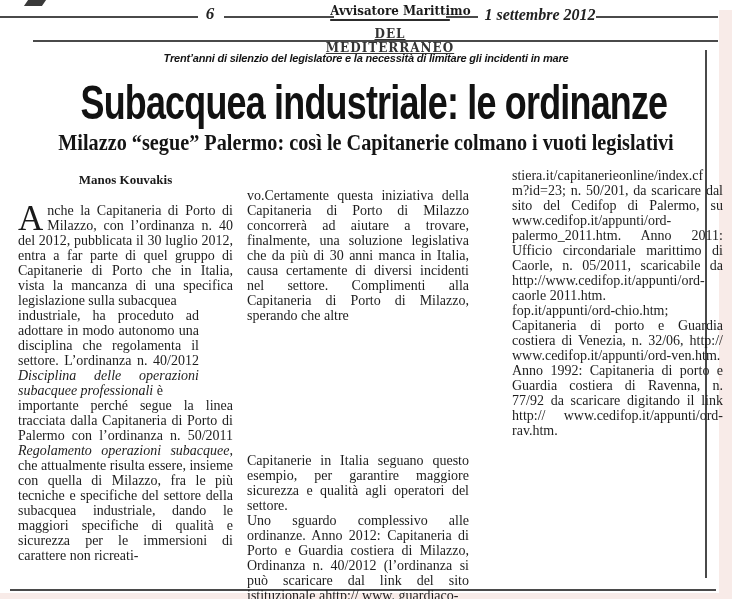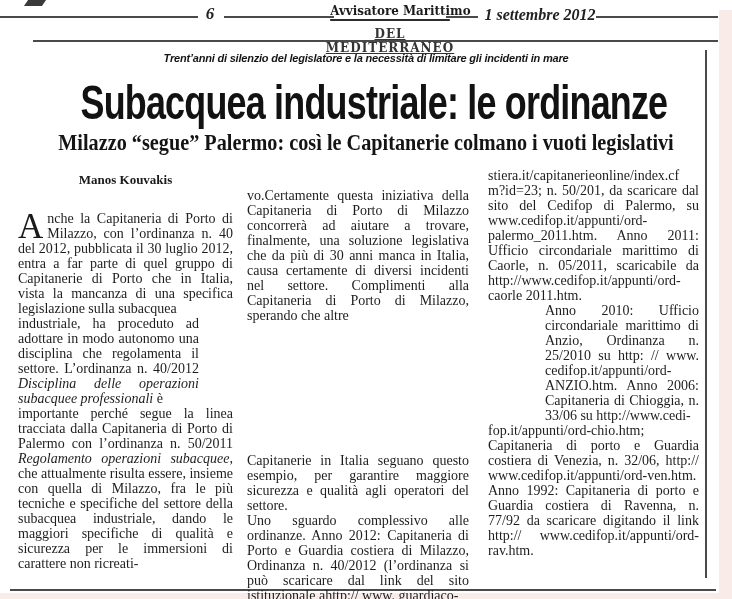--- a/index.html
+++ b/index.html
@@ -29,26 +29,26 @@
     font-family:"Liberation Sans",sans-serif;font-weight:bold;font-style:italic;
     font-size:11px;letter-spacing:-0.2px;color:#151515;}
   .headline{position:absolute;left:0;top:73px;width:732px;text-align:center;
     font-family:"Liberation Sans",sans-serif;font-weight:bold;font-size:46px;
     letter-spacing:-1px;color:#121212;white-space:nowrap;
     transform:scaleX(0.78) scaleY(1.06);transform-origin:center top;}
   .subhead{position:absolute;left:0;top:128px;width:732px;text-align:center;
     font-weight:bold;font-size:22px;color:#141414;white-space:nowrap;
     transform:scaleX(0.92) scaleY(1.08);transform-origin:center top;}
   .byline{width:215px;text-align:center;font-weight:bold;font-size:13px;
-    margin-bottom:24px;color:#1a1a1a;}
+    margin-bottom:16px;color:#1a1a1a;}
   
   .col{position:absolute;font-size:14px;line-height:15px;text-align:justify;}
   .col1{left:18px;top:172px;width:215px;}
   .col2{left:247px;top:168px;width:222px;margin-top:20px;}
-  .col3{left:488px;top:168px;width:211px;}
+  .col3{left:512px;top:168px;width:211px;}
   .colp{margin:0;overflow-wrap:break-word;}
   .narrow-right{margin-right:34px;}
   .indent-left{margin-left:57px;}
   .spacer-quote{margin-top:130px;}
   .dropcap{float:left;font-size:35px;line-height:29px;padding:1px 4px 0 0;color:#1a1a1a;}
   .ital{font-style:italic;}
   
   .pullquote{position:absolute;left:183px;top:334px;width:362px;height:68px;
     background:#ffffff;z-index:3;font-weight:bold;font-size:16.5px;line-height:21.5px;
     text-align:justify;color:#141414;}
@@ -97,18 +97,17 @@
   </div>
 
   <div class="col col2">
     <p class="colp">vo.Certamente questa iniziativa della Capitaneria di Porto di Milazzo concorrerà ad aiutare a trovare, finalmente, una soluzione legislativa che da più di 30 anni manca in Italia, causa certamente di diversi incidenti nel settore. Complimenti alla Capitaneria di Porto di Milazzo, sperando che altre</p>
     <p class="colp spacer-quote">Capitanerie in Italia seguano questo esempio, per garantire maggiore sicurezza e qualità agli operatori del settore.</p>
     <p class="colp">Uno sguardo complessivo alle ordinanze. Anno 2012: Capitaneria di Porto e Guardia costiera di Milazzo, Ordinanza n. 40/2012 (l’ordinanza si può scaricare dal link del sito istituzionale ahttp:// www. guardiaco-</p>
   </div>
 
   <div class="col col3">
     <p class="colp">stiera.it/capitanerieonline/index.cf m?id=23; n. 50/201, da scaricare dal sito del Cedifop di Palermo, su www.cedifop.it/appunti/ord-palermo_2011.htm. Anno 2011: Ufficio circondariale marittimo di Caorle, n. 05/2011, scaricabile da http://www.cedifop.it/appunti/ord-caorle 2011.htm.</p>
-    <p class="colp indent-left">Anno 2010: Ufficio circondariale marittimo di Anzio, Ordinanza n. 25/2010 su http: // www. cedifop.it/appunti/ord-ANZIO.htm. Anno 2006: Capitaneria di Chioggia, n. 33/06 su http://www.cedi-</p>
     <p class="colp">fop.it/appunti/ord-chio.htm; Capitaneria di porto e Guardia costiera di Venezia, n. 32/06, http:// www.cedifop.it/appunti/ord-ven.htm. Anno 1992: Capitaneria di porto e Guardia costiera di Ravenna, n. 77/92 da scaricare digitando il link http:// www.cedifop.it/appunti/ord-rav.htm.</p>
   </div>
 
 
 </div>
 
 </body></html>

